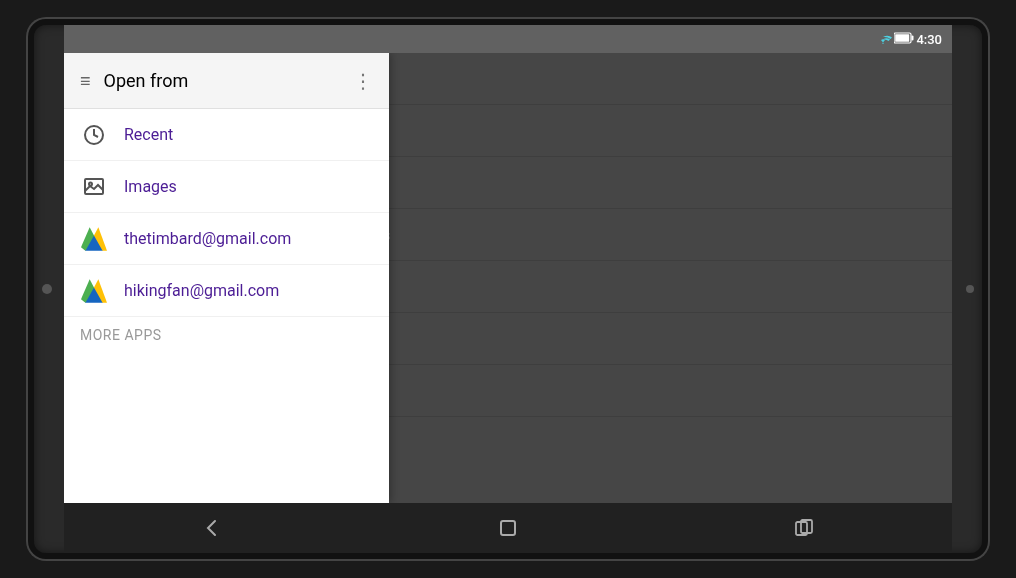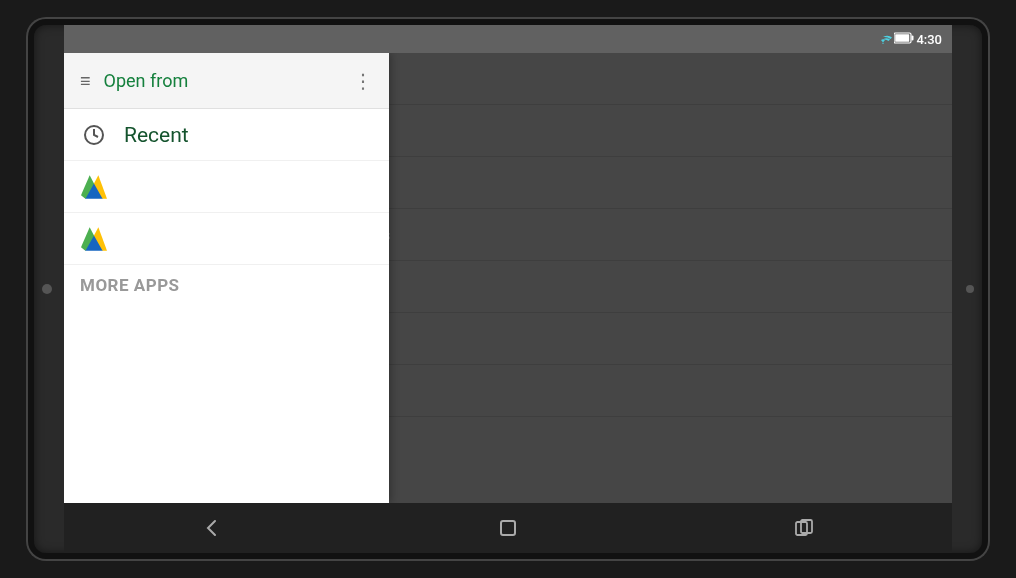--- a/index.html
+++ b/index.html
@@ -133,21 +133,21 @@
     }
 
     .menu-dots-header {
       color: #666;
       font-size: 18px;
       letter-spacing: 1px;
     }
 
     .dialog-title {
       font-size: 18px;
-      color: #15803d;
+      color: #000000;
       font-weight: 400;
     }
 
     .dialog-more {
       color: #757575;
       font-size: 20px;
     }
 
     .dialog-items {
       flex: 1;
@@ -167,31 +167,31 @@
     .dialog-item-icon {
       width: 28px;
       height: 28px;
       display: flex;
       align-items: center;
       justify-content: center;
       flex-shrink: 0;
     }
 
     .dialog-item-label {
-      font-size: 21px;
-      color: #14532d;
+      font-size: 16px;
+      color: #4c1d95;
       font-weight: 400;
     }
 
     
     .section-label {
       padding: 10px 16px 6px 16px;
-      font-size: 17px;
+      font-size: 14px;
       color: #999;
-      font-weight: 700;
+      font-weight: 400;
       letter-spacing: 0.5px;
       text-transform: uppercase;
     }
 
     
     .icon-recent svg,
     .icon-documents svg,
     .icon-downloads svg,
     .icon-images svg {
       width: 24px;
@@ -309,39 +309,51 @@
               <svg viewBox="0 0 24 24" fill="none" stroke="#555" stroke-width="2">
                 <circle cx="12" cy="12" r="9"></circle>
                 <polyline points="12,6 12,12 16,14"></polyline>
               </svg>
             </div>
             <span class="dialog-item-label">Recent</span>
           </div>
 
 
 
+          <div class="dialog-item">
+            <div class="dialog-item-icon icon-images">
+              <svg viewBox="0 0 24 24" fill="none" stroke="#555" stroke-width="2">
+                <rect x="3" y="4" width="18" height="15" rx="1"></rect>
+                <circle cx="8.5" cy="9" r="1.5"></circle>
+                <polyline points="3,16 8,11 12,14 16,10 21,15"></polyline>
+              </svg>
+            </div>
+            <span class="dialog-item-label">Images</span>
+          </div>
 
           <div class="dialog-item">
             <div class="dialog-item-icon">
               <svg class="drive-triangle-icon" viewBox="0 0 87 78" xmlns="http://www.w3.org/2000/svg">
                 <path d="M6.2 66.6L14.8 78H72.2L80.8 66.6L58 27H29Z" fill="#1565c0"></path>
                 <path d="M0 66.6L14.8 78L43.5 27L29 0Z" fill="#4caf50"></path>
                 <path d="M43.5 27L72.2 78H87L58 0Z" fill="#ffc107"></path>
               </svg>
             </div>
+            <span class="dialog-item-label">thetimbard@gmail.com</span>
           </div>
 
           <div class="dialog-item">
             <div class="dialog-item-icon">
               <svg class="drive-triangle-icon" viewBox="0 0 87 78" xmlns="http://www.w3.org/2000/svg">
                 <path d="M6.2 66.6L14.8 78H72.2L80.8 66.6L58 27H29Z" fill="#1565c0"></path>
                 <path d="M0 66.6L14.8 78L43.5 27L29 0Z" fill="#4caf50"></path>
                 <path d="M43.5 27L72.2 78H87L58 0Z" fill="#ffc107"></path>
               </svg>
             </div>
+            <span class="dialog-item-label">hikingfan@gmail.com</span>
           </div>
 
           <div class="section-label">MORE APPS</div>
 
 
         </div>
       </div>
 
     </div>
 

